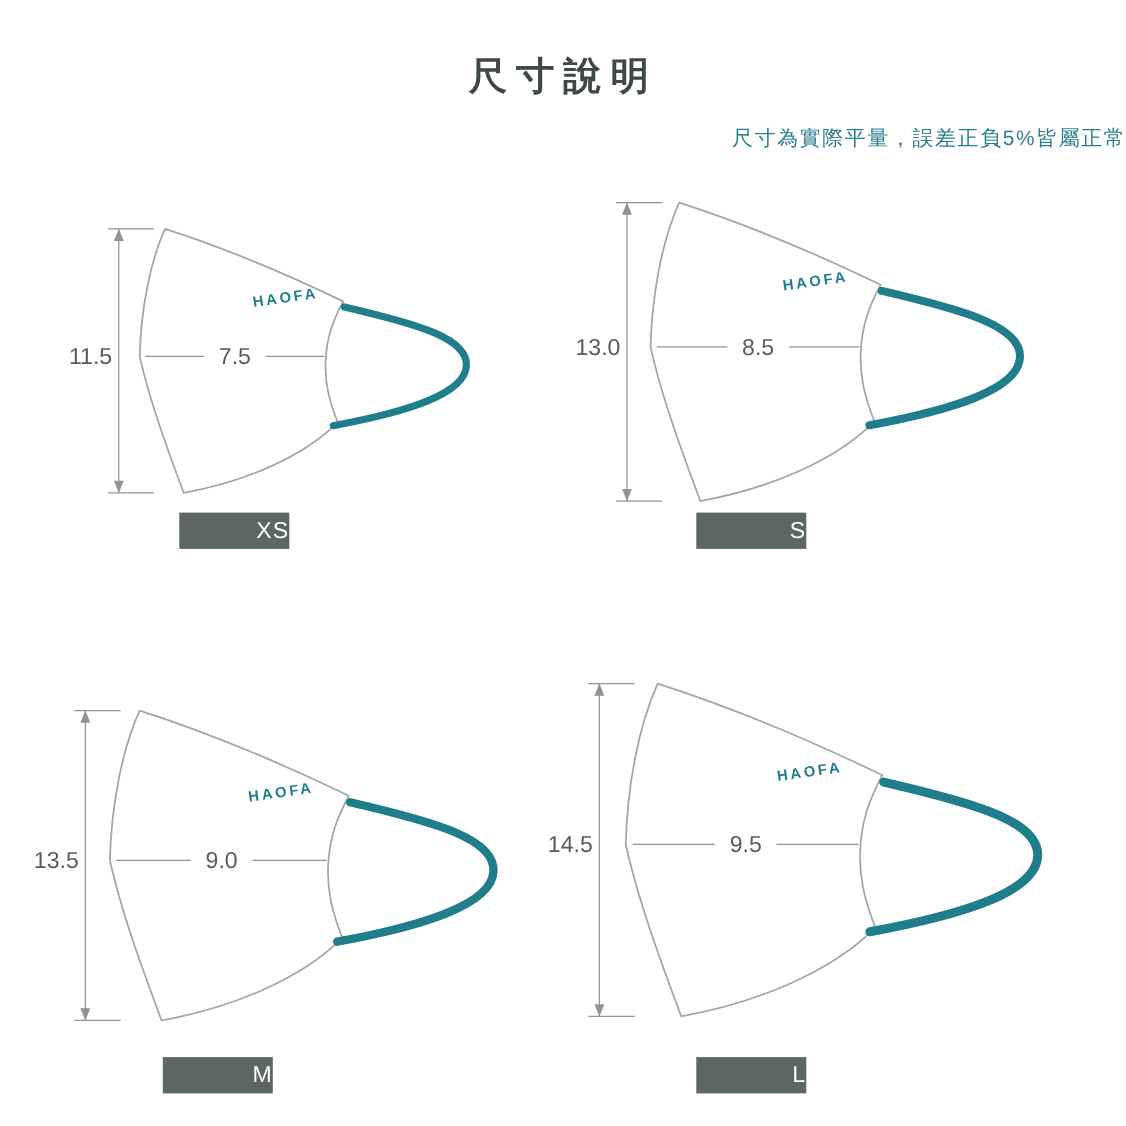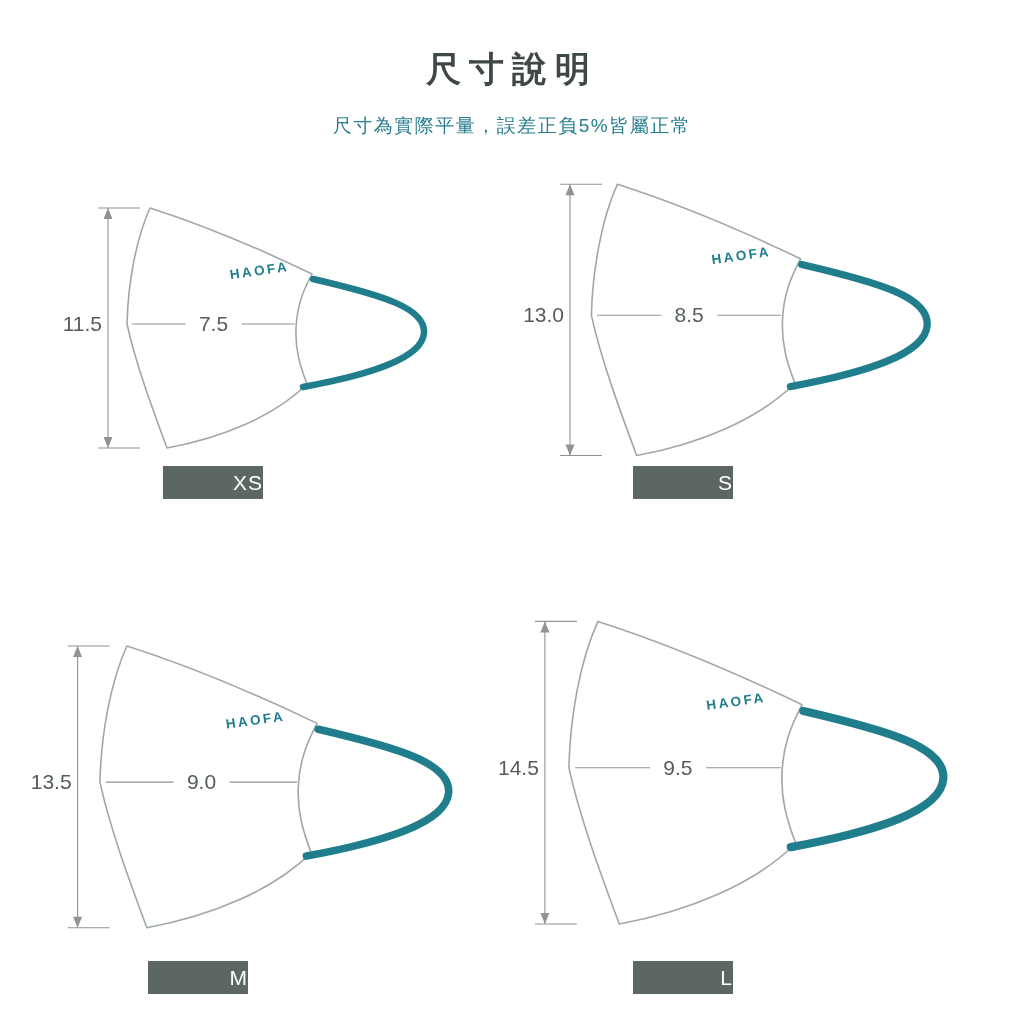--- a/index.html
+++ b/index.html
@@ -12,21 +12,21 @@
     overflow:hidden;
   }
   .page-title{
     position:absolute;top:30px;left:0;width:100%;
     margin:0;text-align:center;
     font-size:35px;font-weight:600;letter-spacing:8px;
     color:#3e4844;
   }
   .page-subtitle{
     position:absolute;top:97px;left:0;width:100%;
-    margin:0;text-align:center;
+    margin:0;text-align:right;
     font-size:19px;font-weight:500;letter-spacing:1.5px;
     color:#2a7f8e;
   }
   svg.mask-svg{position:absolute;overflow:visible;}
   .size-label{
     position:absolute;width:100px;height:33px;
     background:#5c6665;color:#ffffff;
     display:flex;align-items:center;justify-content:flex-end;
     font-size:21px;letter-spacing:1px;
   }

